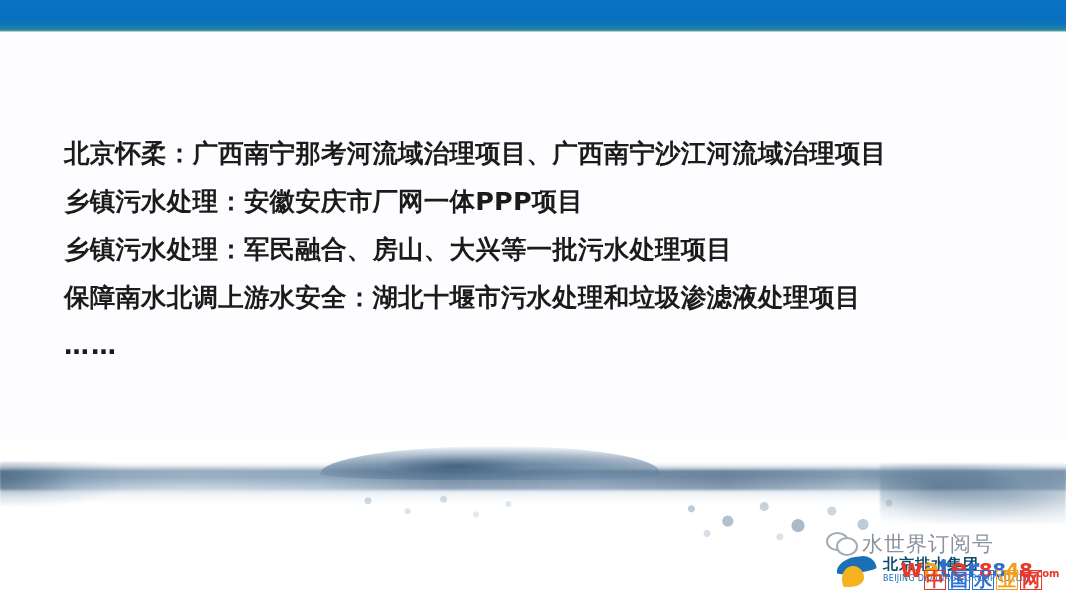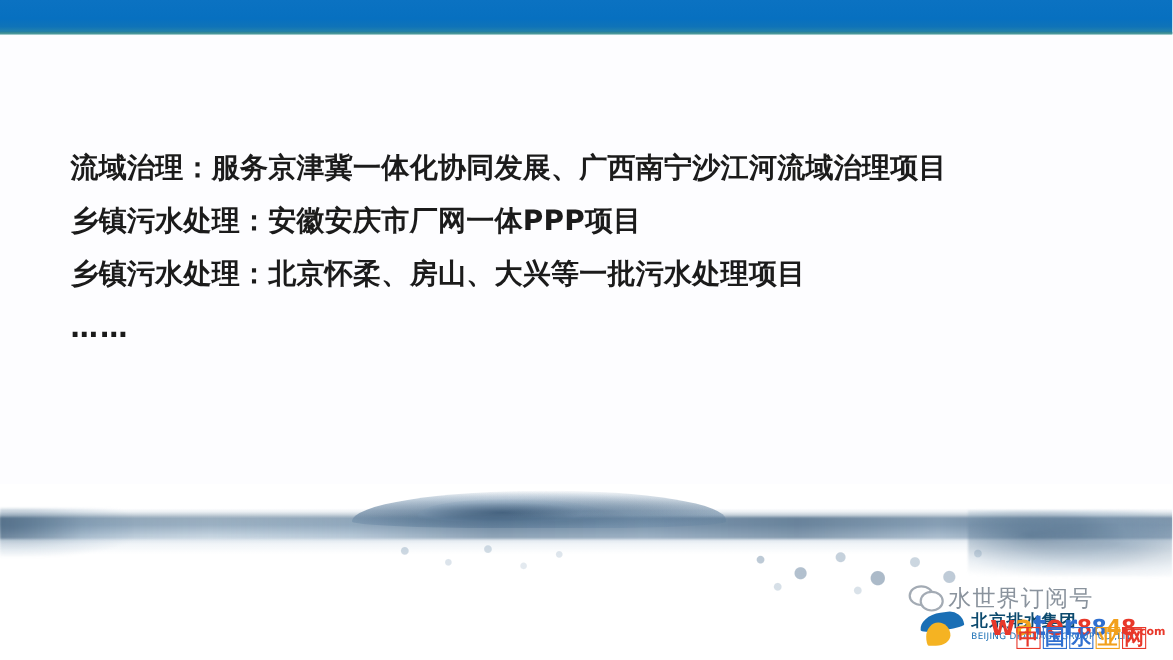--- a/index.html
+++ b/index.html
@@ -334,23 +334,24 @@
 </style>
 </head>
 <body>
 
 <div class="slide">
 
   <div class="top-band"></div>
   <div class="top-band-edge"></div>
 
   <div class="content">
-    <div class="line">流域治理：服务京津冀一体化协同发展、广西南宁沙江河流域治理项目</div>
+    <div class="line">北京怀柔：广西南宁那考河流域治理项目、广西南宁沙江河流域治理项目</div>
     <div class="line">乡镇污水处理：安徽安庆市厂网一体PPP项目</div>
-    <div class="line">乡镇污水处理：北京怀柔、房山、大兴等一批污水处理项目</div>
+    <div class="line">乡镇污水处理：军民融合、房山、大兴等一批污水处理项目</div>
+    <div class="line">保障南水北调上游水安全：湖北十堰市污水处理和垃圾渗滤液处理项目</div>
     <div class="line ellipsis">……</div>
   </div>
 
   <div class="water">
     <div class="water-bg"></div>
     <div class="spray-left"></div>
     <div class="water-surface"></div>
     <div class="crest"></div>
     <div class="crest2"></div>
     <div class="water-surface2"></div>

